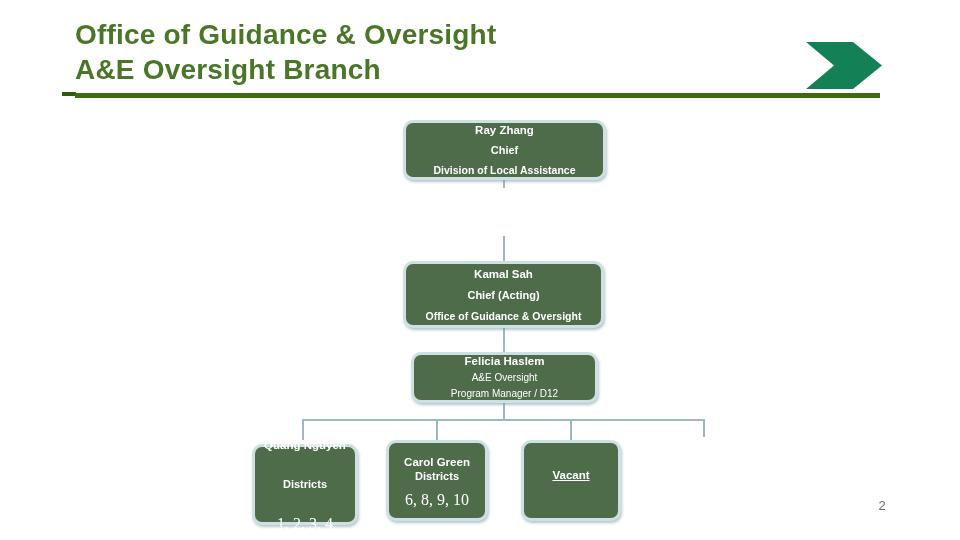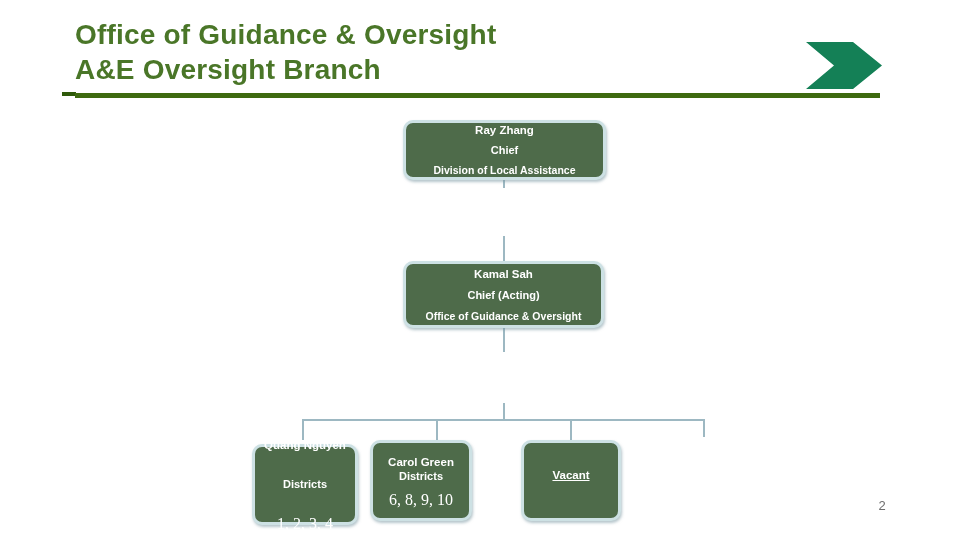--- a/index.html
+++ b/index.html
@@ -31,21 +31,21 @@
   .nm{font-weight:700;font-size:11.5px;line-height:13px;}
   .rl{font-weight:700;font-size:11px;line-height:13px;}
   .rl-sm{font-weight:700;font-size:10.5px;line-height:12px;}
   .sub{font-weight:400;font-size:10px;line-height:12.5px;}
   .serif{font-family:"Liberation Serif",serif;font-weight:400;font-size:16px;line-height:13px;}
   .b-ray{left:403px;top:108px;width:203px;height:60px;gap:7px;margin-top:12px;}
   .b-mark{left:401px;top:188px;width:206px;height:48px;gap:9px;}
   .b-kamal{left:403px;top:261px;width:201px;height:67px;gap:8px;}
   .b-felicia{left:411px;top:352px;width:187px;height:51px;gap:4px;}
   .b-quang{left:252px;top:444px;width:106px;height:81px;gap:26px;}
-  .b-carol{left:370px;top:440px;width:102px;height:81px;}
+  .b-carol{left:386px;top:440px;width:102px;height:81px;}
   .b-carol .tight{margin-bottom:1px;}
   .b-carol .serif{margin-top:10px;}
   .b-vacant{left:521px;top:440px;width:100px;height:81px;padding-bottom:10px;text-decoration:underline;}
   .b-pham{left:651px;top:437px;width:106px;height:86px;gap:6px;}
   .b-pham .rl{line-height:14px;}
   
   .conn{position:absolute;background:var(--connector);}
   .c-v{width:2px;}
   .c-h{height:2px;}
   
@@ -84,20 +84,25 @@
     <span class="rl-sm">Division of Local Assistance</span>
   </div>
 
 
   <div class="obox b-kamal">
     <span class="nm">Kamal Sah</span>
     <span class="rl">Chief (Acting)</span>
     <span class="rl-sm">Office of Guidance &amp; Oversight</span>
   </div>
 
+  <div class="obox b-felicia">
+    <span class="nm">Felicia Haslem</span>
+    <span class="sub">A&amp;E Oversight</span>
+    <span class="sub">Program Manager / D12</span>
+  </div>
 
   <div class="obox b-quang">
     <span class="nm">Quang Nguyen</span>
     <span class="rl">Districts</span>
     <span class="serif">1, 2, 3, 4</span>
   </div>
 
   <div class="obox b-carol">
     <span class="nm tight">Carol Green</span>
     <span class="rl">Districts</span>

